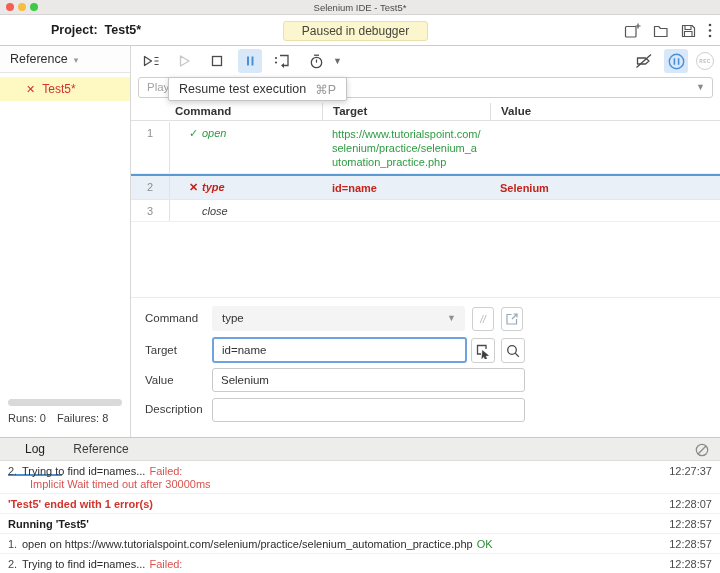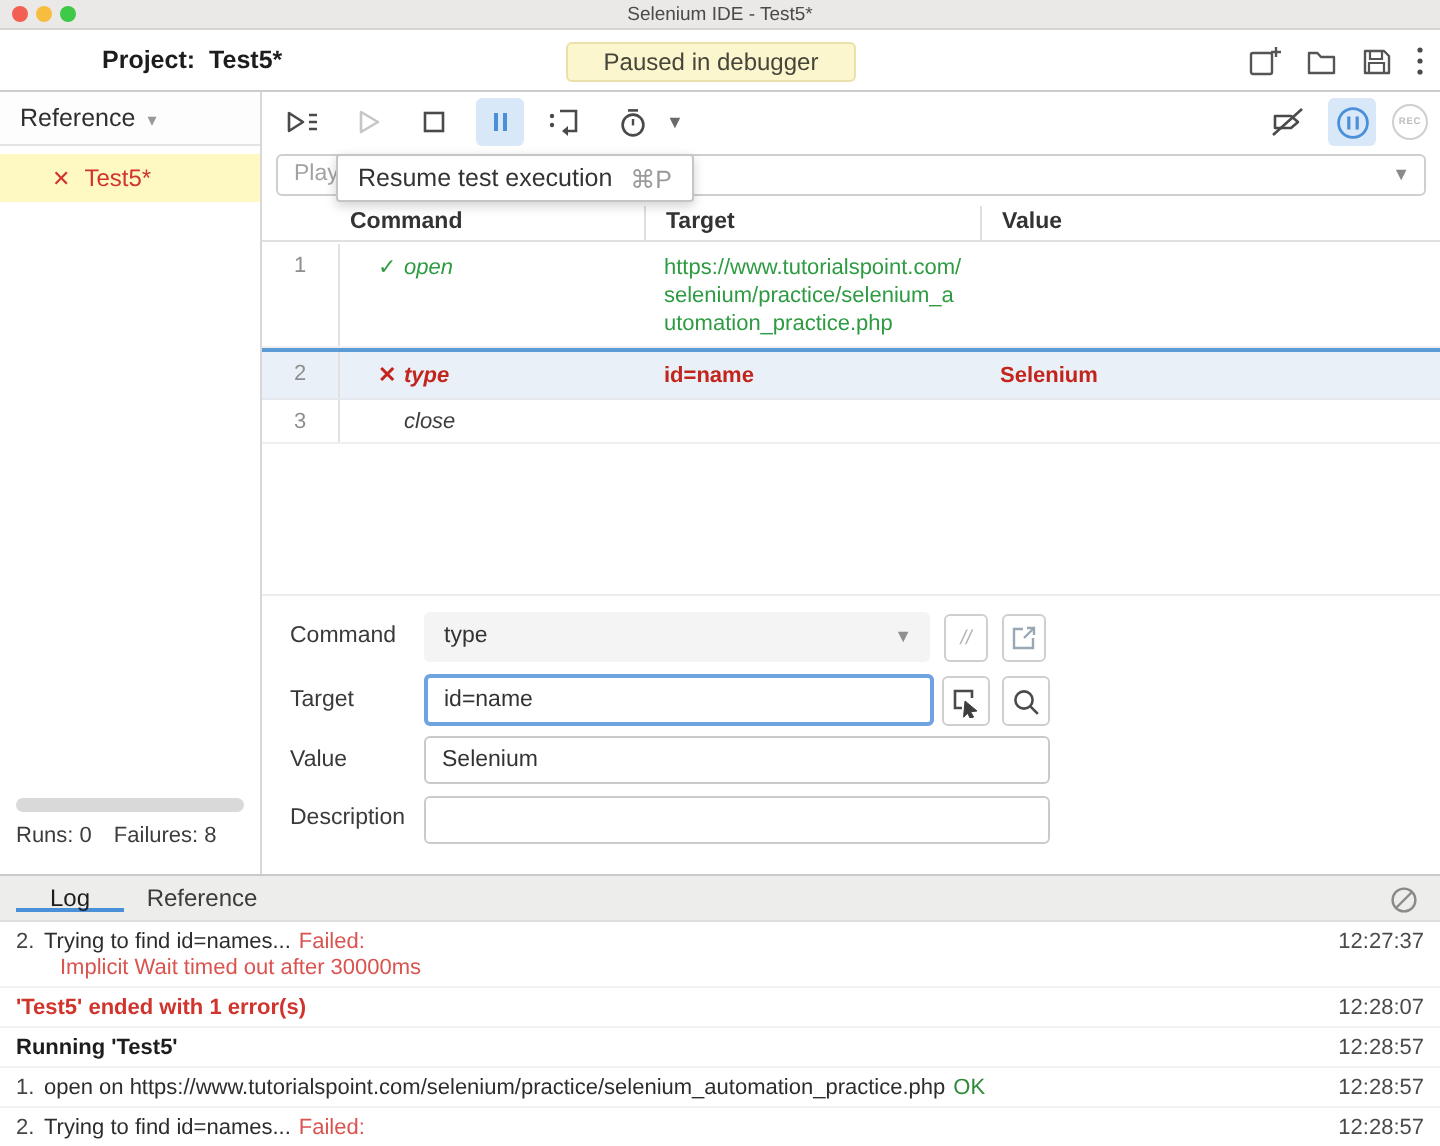--- a/index.html
+++ b/index.html
@@ -86,21 +86,21 @@
   .inp-target { top:39px; width:255px; height:26px; border:2px solid #6ea3e0; }
   .tgt-sel-btn { left:340px; top:40px; height:25px; }
   .tgt-search-btn { left:370px; top:40px; height:25px; }
   .inp-value { top:70px; width:313px; height:24px; }
   .inp-desc { top:100px; width:313px; height:24px; }
   .lab-command { top:14px; } .lab-target { top:46px; } .lab-value { top:76px; } .lab-desc { top:105px; }
 
   
   .logpanel { position:absolute; top:437px; left:0; right:0; height:136px; background:#fff; }
   .tabbar { position:relative; height:24px; background:#ededec; border-top:1px solid #c9c9c9; border-bottom:1px solid #dedede; }
-  .tab { position:absolute; top:0; height:18px; line-height:22px; text-align:center; font-size:12px; color:#3c3c3c; cursor:pointer; }
+  .tab { position:absolute; top:0; height:38px; line-height:22px; text-align:center; font-size:12px; color:#3c3c3c; cursor:pointer; }
   .tab-log { left:8px; width:54px; color:#1e1e1e; border-bottom:2px solid #4a90d9; }
   .tab-ref { left:70px; width:62px; }
   .clear-btn { position:absolute; right:11px; top:5px; cursor:pointer; }
   .entries { position:absolute; top:24px; left:0; right:0; bottom:0; overflow:hidden; }
   .entry { position:relative; padding:4px 8px 3px 8px; border-bottom:1px solid #f1f1f1; font-size:11px; line-height:12px; }
   .entry .num { display:inline-block; width:14px; color:#444; }
   .entry .etxt { color:#2d2d2d; }
   .entry .estatus { margin-left:4px; }
   .entry .estatus.st-failed { color:#d9534f; }
   .entry .estatus.st-ok { color:#2e8b3a; }

